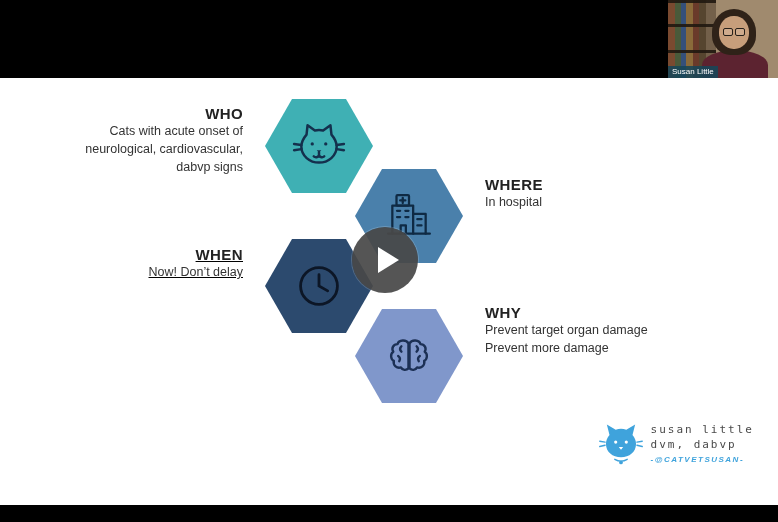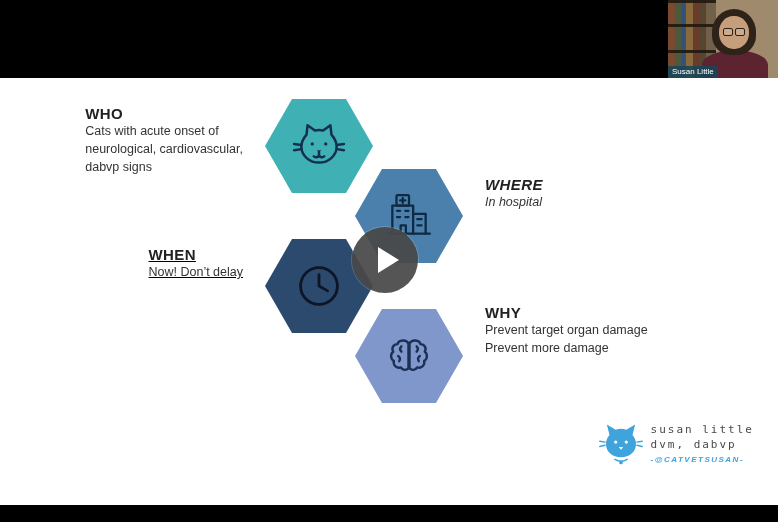--- a/index.html
+++ b/index.html
@@ -18,25 +18,25 @@
     position: absolute;
     left: 0; top: 78px;
     width: 778px; height: 427px;
     background: #ffffff;
   }
 
   
   .sec { position: absolute; z-index: 2; }
   .sec-title { font-size: 15px; font-weight: 700; color: #222; letter-spacing: .4px; }
   .sec-body { font-size: 12.5px; color: #333; line-height: 18px; }
-  .who, .when { right: 535px; text-align: left; }
+  .who, .when { right: 535px; text-align: right; }
   .who { top: 105px; }
   .when { top: 246px; text-decoration: underline; }
   .where, .why { left: 485px; text-align: left; }
-  .where { top: 176px; font-style: italic; }
+  .where { top: 176px; }
   .why { top: 304px; }
 
   
   .hex {
     position: absolute;
     width: 108px; height: 94px;
     clip-path: polygon(25% 0, 75% 0, 100% 50%, 75% 100%, 25% 100%, 0 50%);
     display: flex; align-items: center; justify-content: center;
     z-index: 1;
   }

